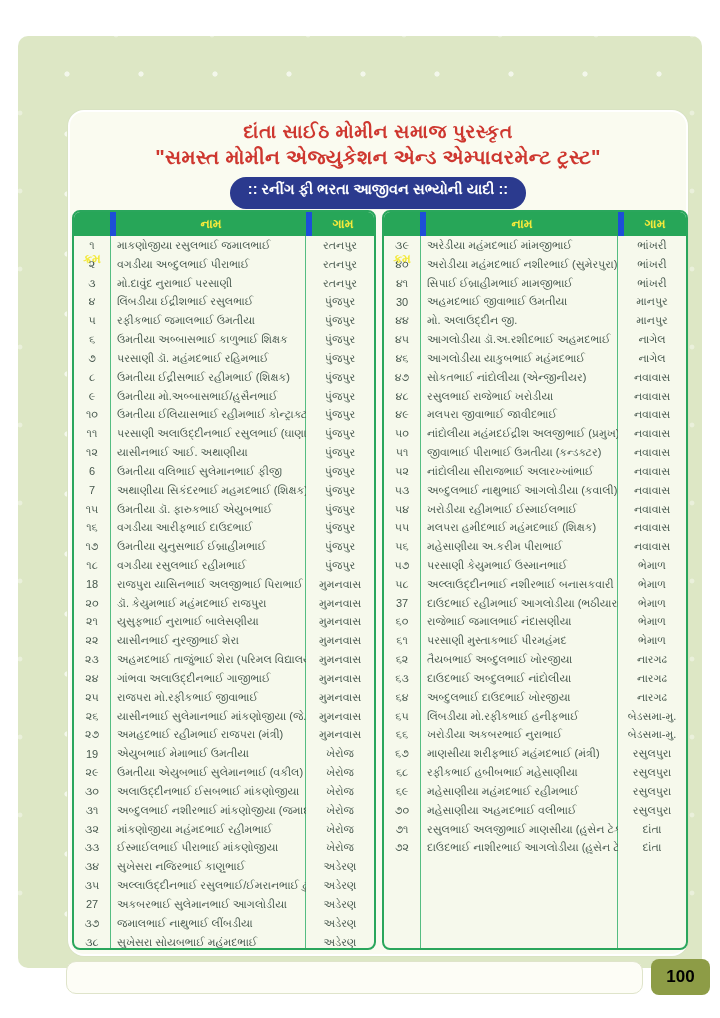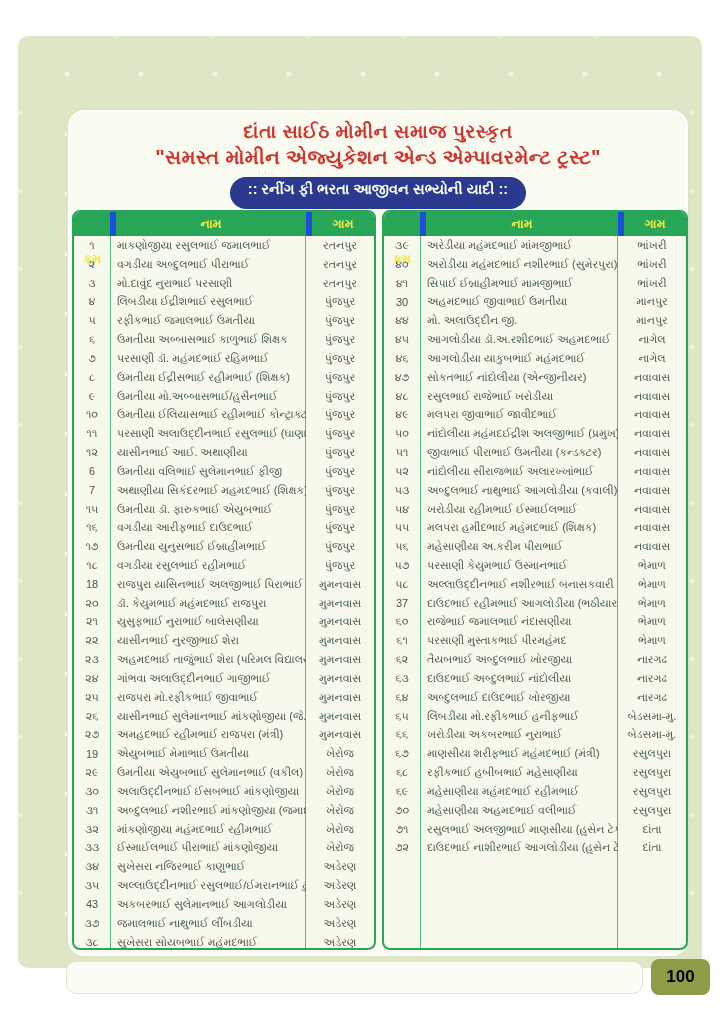--- a/index.html
+++ b/index.html
@@ -281,21 +281,21 @@
             <div class="cell cell-no">૩૪</div>
             <div class="cell cell-name">સુખેસરા નજિરભાઈ કાણુભાઈ</div>
             <div class="cell cell-village">અડેરણ</div>
           </div>
           <div class="row">
             <div class="cell cell-no">૩૫</div>
             <div class="cell cell-name">અલ્લાઉદ્દીનભાઈ રસુલભાઈ/ઈમરાનભાઈ ઢુક્કા</div>
             <div class="cell cell-village">અડેરણ</div>
           </div>
           <div class="row">
-            <div class="cell cell-no">43</div>
+            <div class="cell cell-no">27</div>
             <div class="cell cell-name">અકબરભાઈ સુલેમાનભાઈ આગલોડીયા</div>
             <div class="cell cell-village">અડેરણ</div>
           </div>
           <div class="row">
             <div class="cell cell-no">૩૭</div>
             <div class="cell cell-name">જમાલભાઈ નાથુભાઈ લીંબડીયા</div>
             <div class="cell cell-village">અડેરણ</div>
           </div>
           <div class="row">
             <div class="cell cell-no">૩૮</div>

